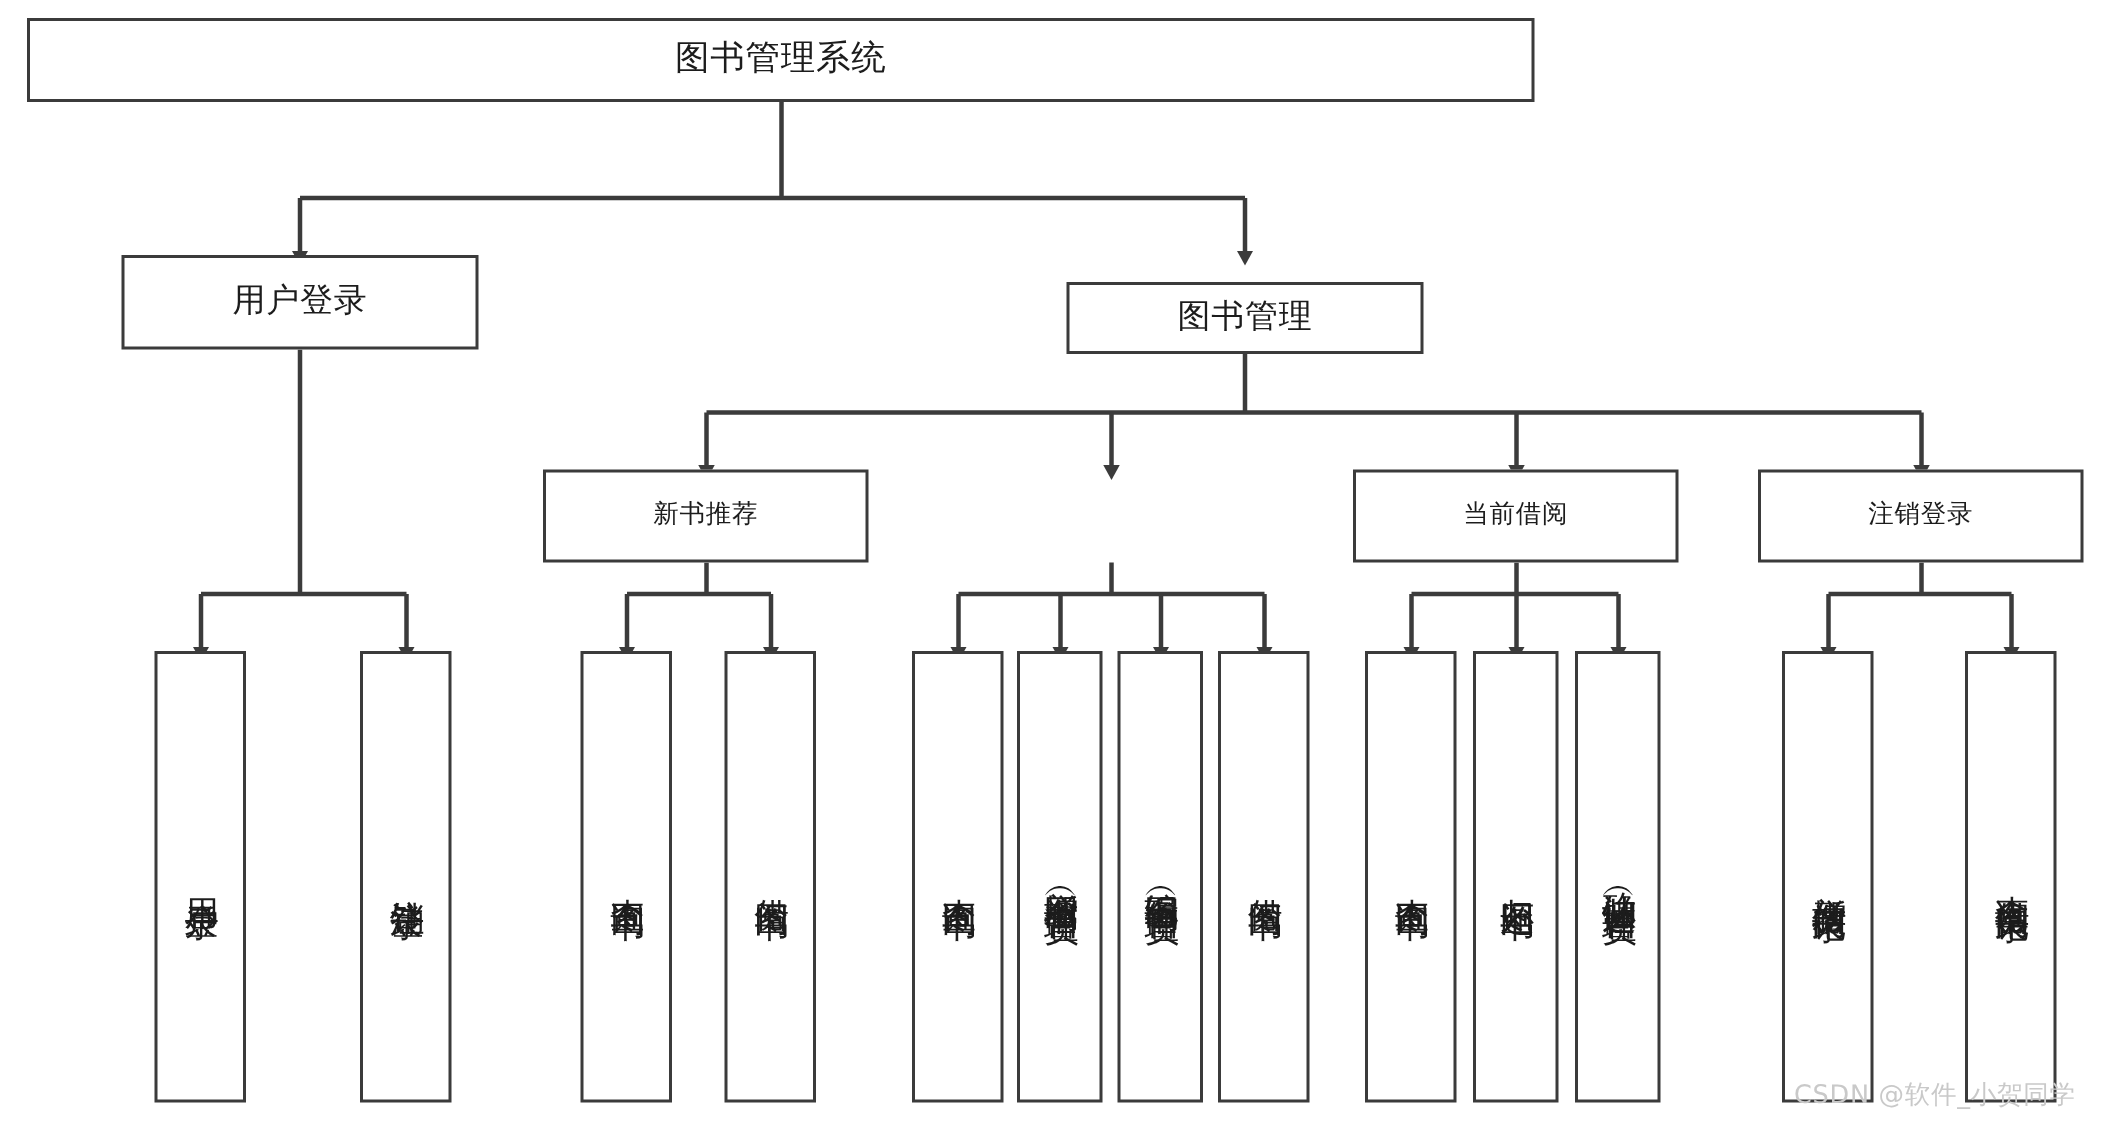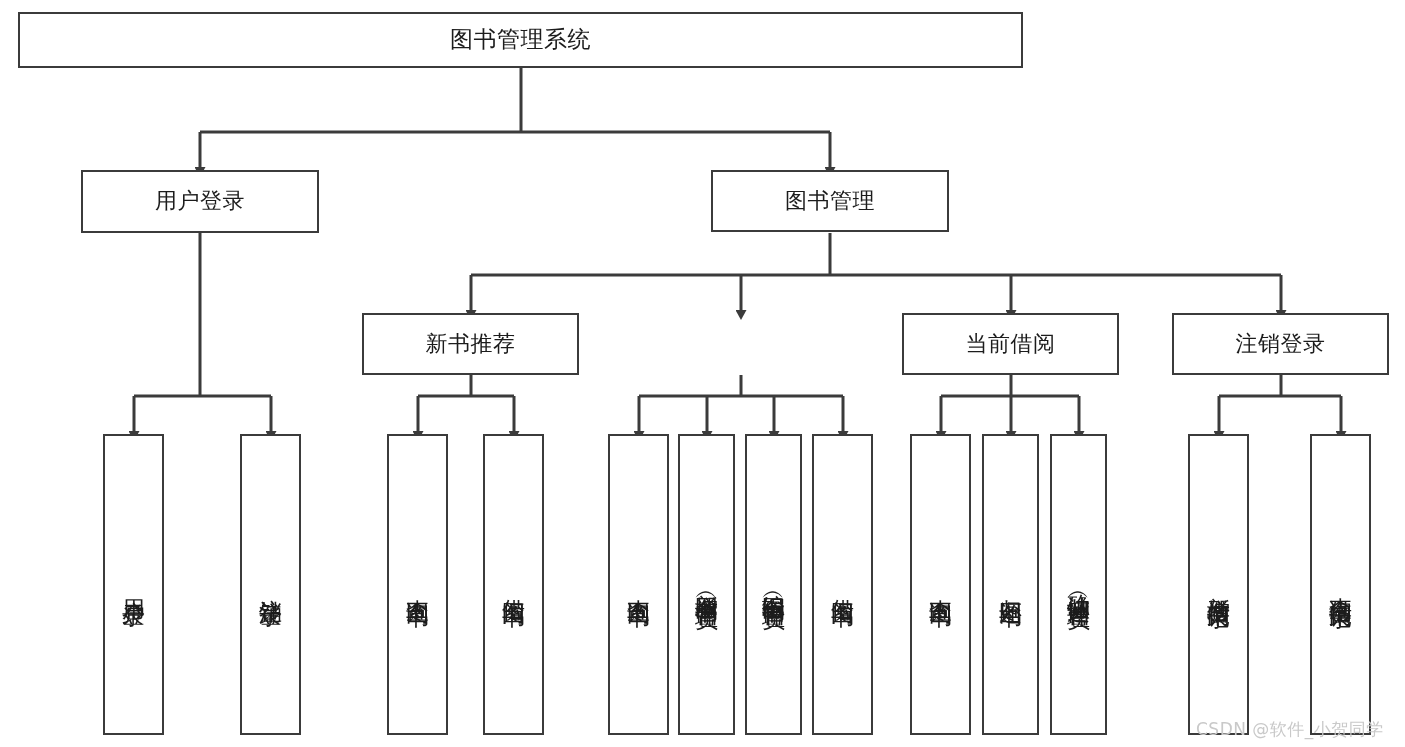--- a/index.html
+++ b/index.html
@@ -34,21 +34,21 @@
     color: #1c1c1c;
   }
   .node .label {
     display: block;
     line-height: 1.02;
     letter-spacing: 0.5px;
   }
   .node.root { border-width: 2px; }
   .node.root .label { font-size: 23px; }
   .node.lvl2 .label { font-size: 22px; }
-  .node.lvl3 .label { font-size: 22px; }
+  .node.lvl3 .label { font-size: 17px; }
 
   
   .node.leaf {
     align-items: center;
     justify-content: center;
   }
   .node.leaf .label {
     writing-mode: vertical-rl;
     text-orientation: upright;
     font-size: 23px;
@@ -106,21 +106,21 @@
       </g>
   </svg>
 
   <div class="node root" style="left: 18px; top: 12px; width: 1005px; height: 56px;">
     <span class="label">图书管理系统</span>
   </div>
 
   <div class="node lvl2" style="left: 81px; top: 170px; width: 238px; height: 63px;">
     <span class="label">用户登录</span>
   </div>
-  <div class="node lvl2" style="left: 711px; top: 170px; width: 238px; height: 62px;">
+  <div class="node lvl2" style="left: 711px; top: 188px; width: 238px; height: 48px;">
     <span class="label">图书管理</span>
   </div>
 
   <div class="node lvl3" style="left: 362px; top: 313px; width: 217px; height: 62px;">
     <span class="label">新书推荐</span>
   </div>
   <div class="node lvl3" style="left: 902px; top: 313px; width: 217px; height: 62px;">
     <span class="label">当前借阅</span>
   </div>
   <div class="node lvl3" style="left: 1172px; top: 313px; width: 217px; height: 62px;">

